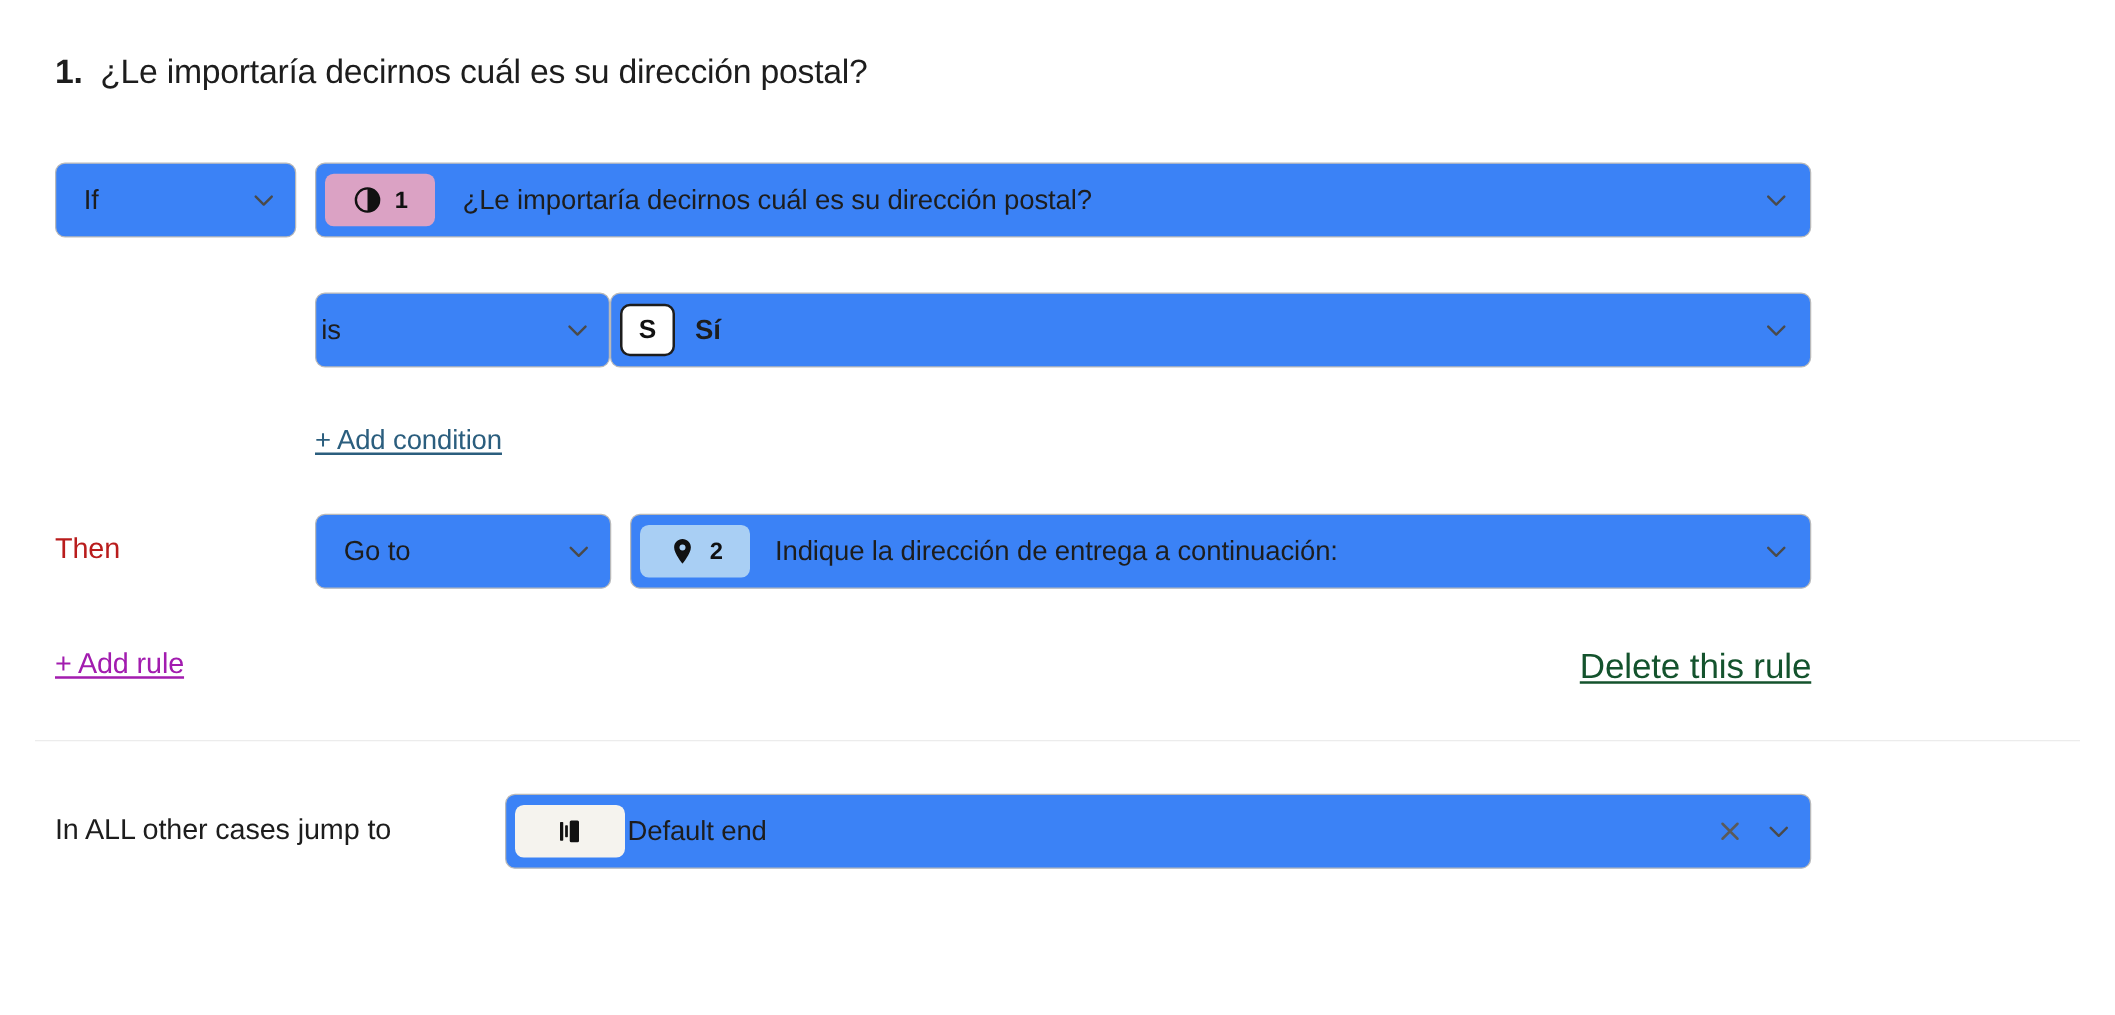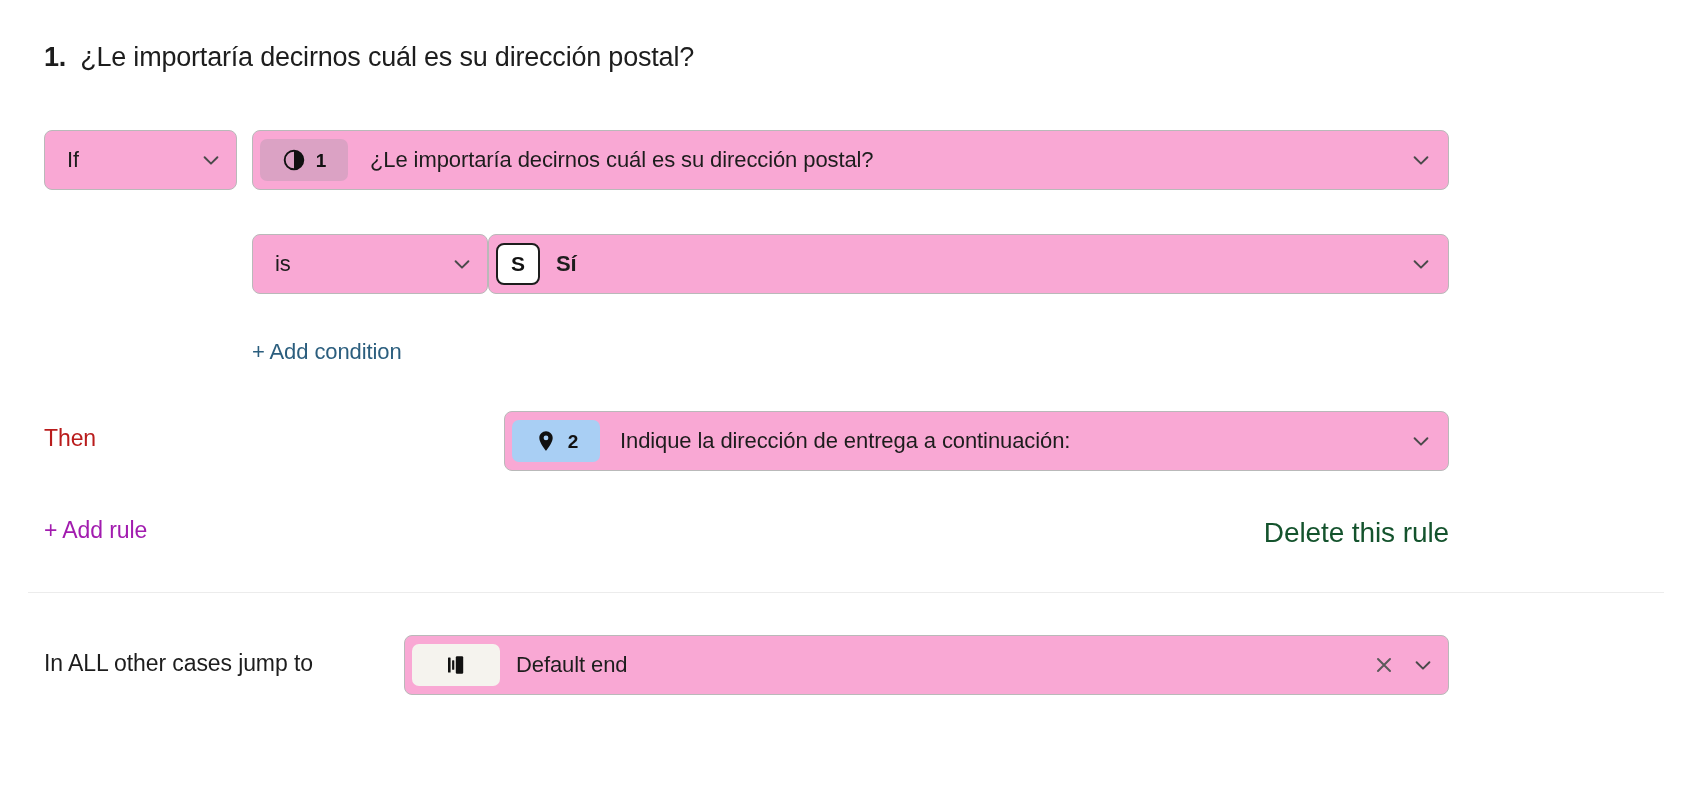--- a/index.html
+++ b/index.html
@@ -45,21 +45,21 @@
     font-weight: 400;
     color: #1d1d1d;
     letter-spacing: -0.2px;
   }
 
   
   .sel {
     box-sizing: border-box;
     border: 1px solid #b9b9b9;
     border-radius: 8px;
-    background: #f9a8d4;
+    background: #3b82f6;
     display: flex;
     align-items: center;
     position: absolute;
     cursor: pointer;
   }
 
   .sel-text {
     font-size: 22px;
     color: #1d1d1d;
     letter-spacing: -0.1px;
@@ -118,21 +118,21 @@
     left: 252px; top: 130px; width: 1197px; height: 60px;
     padding: 0 16px 0 7px;
     justify-content: flex-start;
     gap: 0;
   }
   #if-target .sel-text { margin-left: 22px; flex: 1 1 auto; }
 
   
   #cond-op {
     left: 252px; top: 234px; width: 236px; height: 60px;
-    padding: 0 14px 0 22px;
+    padding: 0 14px 0 4px;
     justify-content: space-between;
   }
   #cond-value {
     left: 488px; top: 234px; width: 961px; height: 60px;
     padding: 0 16px 0 7px;
     justify-content: flex-start;
     border-left: 1px solid #b9b9b9;
   }
   #cond-value .sel-text { margin-left: 16px; flex: 1 1 auto; font-weight: bold; }
 
@@ -149,20 +149,21 @@
     font-size: 21px;
     font-weight: 700;
     color: #111111;
     box-sizing: border-box;
   }
 
   
   .link {
     position: absolute;
     font-size: 22px;
+    text-decoration: underline;
     text-underline-offset: 3px;
     cursor: pointer;
     white-space: nowrap;
     letter-spacing: -0.1px;
   }
   #add-condition {
     left: 252px; top: 339px;
     color: #2b5e7e;
   }
   #add-rule {
@@ -215,21 +216,21 @@
     letter-spacing: -0.1px;
     white-space: nowrap;
   }
   #fallback-label b { font-weight: 400; }
 
   #fallback-select {
     left: 404px; top: 635px; width: 1045px; height: 60px;
     padding: 0 14px 0 7px;
     justify-content: flex-start;
   }
-  #fallback-select .sel-text { margin-left: 16px; flex: 1 1 auto; }
+  #fallback-select .sel-text { margin-left: 2px; flex: 1 1 auto; }
 
   .clear-x {
     width: 24px;
     height: 24px;
     flex: 0 0 auto;
     margin-right: 16px;
     display: block;
   }
   .clear-x path {
     stroke: #5a5a5a;
@@ -285,20 +286,26 @@
     <span class="sel-text">Sí</span>
     <svg class="chev" viewBox="0 0 24 24">
         <path d="M5 9l7 7 7-7"></path>
       </svg>
   </div>
 
   <span class="link" id="add-condition">+ Add condition</span>
 
   <span id="then-label">Then</span>
 
+  <div class="sel" id="then-op">
+    <span class="sel-text">Go to</span>
+    <svg class="chev" viewBox="0 0 24 24">
+        <path d="M5 9l7 7 7-7"></path>
+      </svg>
+  </div>
 
   <div class="sel" id="then-target">
     <span class="badge" style="background:#a9cff4">
       <svg class="badge-ico" viewBox="0 0 24 24">
         <path d="M12 2.2c-3.7 0-6.7 3-6.7 6.7 0 4.9 6.7 12.9 6.7 12.9s6.7-8 6.7-12.9c0-3.7-3-6.7-6.7-6.7z" fill="#111"></path>
         <circle cx="12" cy="8.9" r="2.4" fill="#a9cff4"></circle>
       </svg>
       <span class="badge-num">2</span>
     </span>
     <span class="sel-text">Indique la dirección de entrega a continuación:</span>

